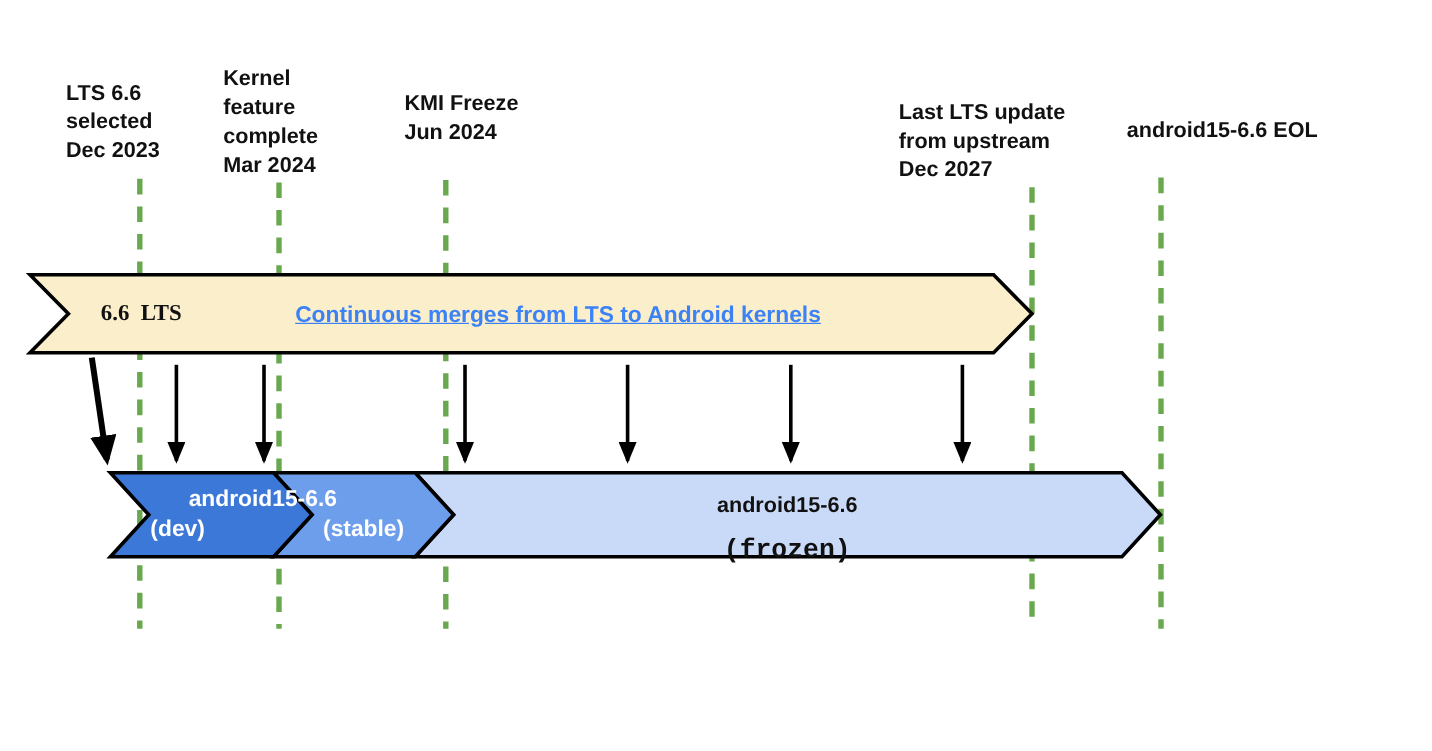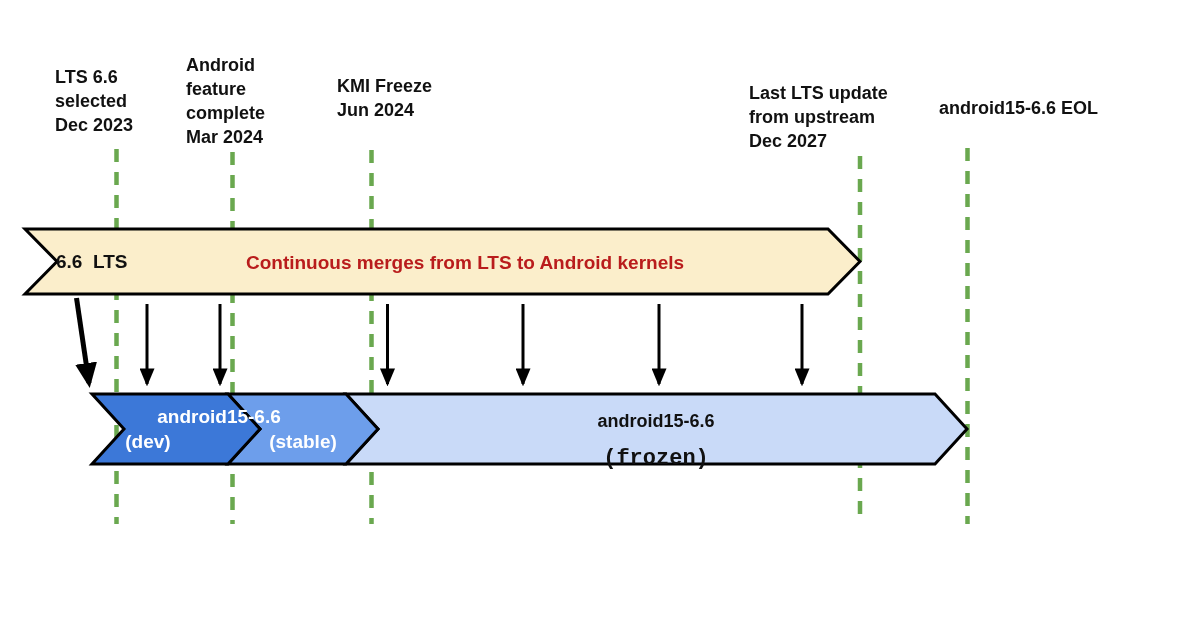--- a/index.html
+++ b/index.html
@@ -32,21 +32,21 @@
   .banner-text {
     position: absolute;
     font-weight: bold;
     font-size: 19px;
     line-height: 22px;
     white-space: nowrap;
   }
   .banner-text.center { text-align: center; }
   .banner-text.white  { color: #ffffff; }
   .banner-text.dark   { color: #111111; }
-  .banner-text.gray   { color: #b91c1c; }
+  .banner-text.gray   { color: #3b82f6; text-decoration: underline; }
   .banner-text.pre    { white-space: pre; }
 </style>
 </head>
 <body>
 
 <div class="canvas">
 
   <svg class="layer" width="1193" height="626" viewBox="0 0 1193 626">
     <defs>
       <marker id="ahThin" markerWidth="6" markerHeight="5" refX="5.2" refY="2.5" orient="auto" markerUnits="strokeWidth">
@@ -84,42 +84,42 @@
     <polygon points="92,378 228,378 260,413 228,448 92,448 124,413" fill="#3c78d8" stroke="#000000" stroke-width="3"></polygon>
   </svg>
 
   <div class="milestone-label" style="left:55px; top:49px;">
     <div>LTS 6.6</div>
     <div>selected</div>
     <div>Dec 2023</div>
   </div>
 
   <div class="milestone-label" style="left:186px; top:37px;">
-    <div>Android</div>
+    <div>Kernel</div>
     <div>feature</div>
     <div>complete</div>
     <div>Mar 2024</div>
   </div>
 
   <div class="milestone-label" style="left:337px; top:58px;">
     <div>KMI Freeze</div>
     <div>Jun 2024</div>
   </div>
 
   <div class="milestone-label" style="left:749px; top:65px;">
     <div>Last LTS update</div>
     <div>from upstream</div>
     <div>Dec 2027</div>
   </div>
 
   <div class="milestone-label" style="left:939px; top:80px;">
     <div>android15-6.6 EOL</div>
   </div>
 
-  <div class="banner-text dark pre" style="left:56px; top:235px;">6.6  LTS</div>
+  <div class="banner-text dark pre" style="left:84px; top:235px;font-family:Liberation Serif, serif;">6.6  LTS</div>
 
   <div class="banner-text gray center" style="left:140px; top:236px; width:650px;">Continuous merges from LTS to Android kernels</div>
 
   <div class="banner-text white center" style="left:119px; top:390px; width:200px;">android15-6.6</div>
 
   <div class="banner-text white center" style="left:98px; top:415px; width:100px;">(dev)</div>
 
   <div class="banner-text white center" style="left:253px; top:415px; width:100px;text-align:center;">(stable)</div>
 
   <div class="banner-text dark center" style="left:556px; top:394px; width:200px; font-size:18px;">android15-6.6</div>

